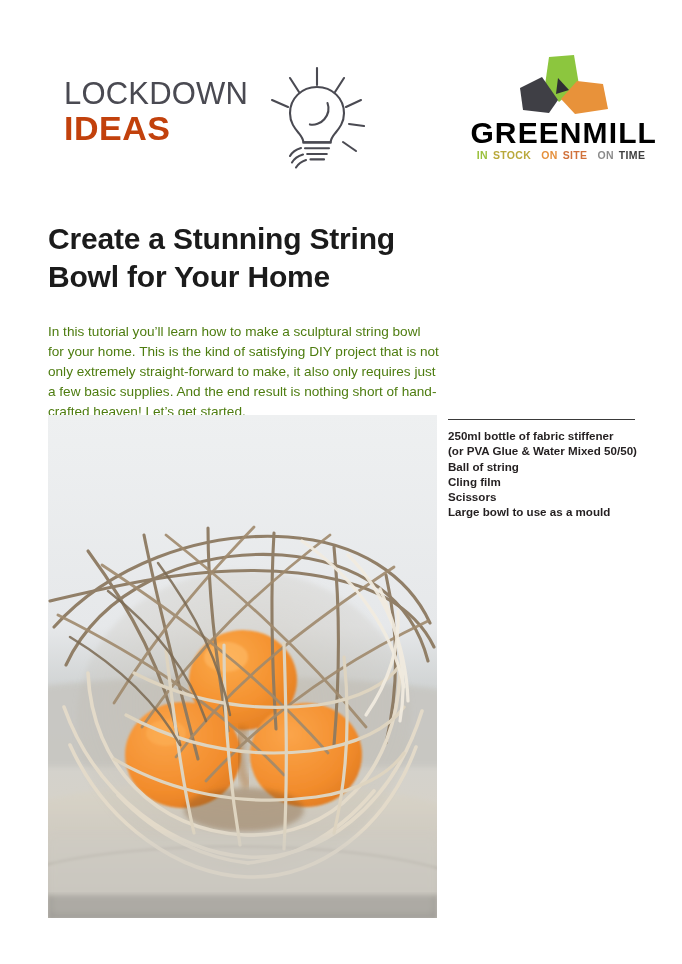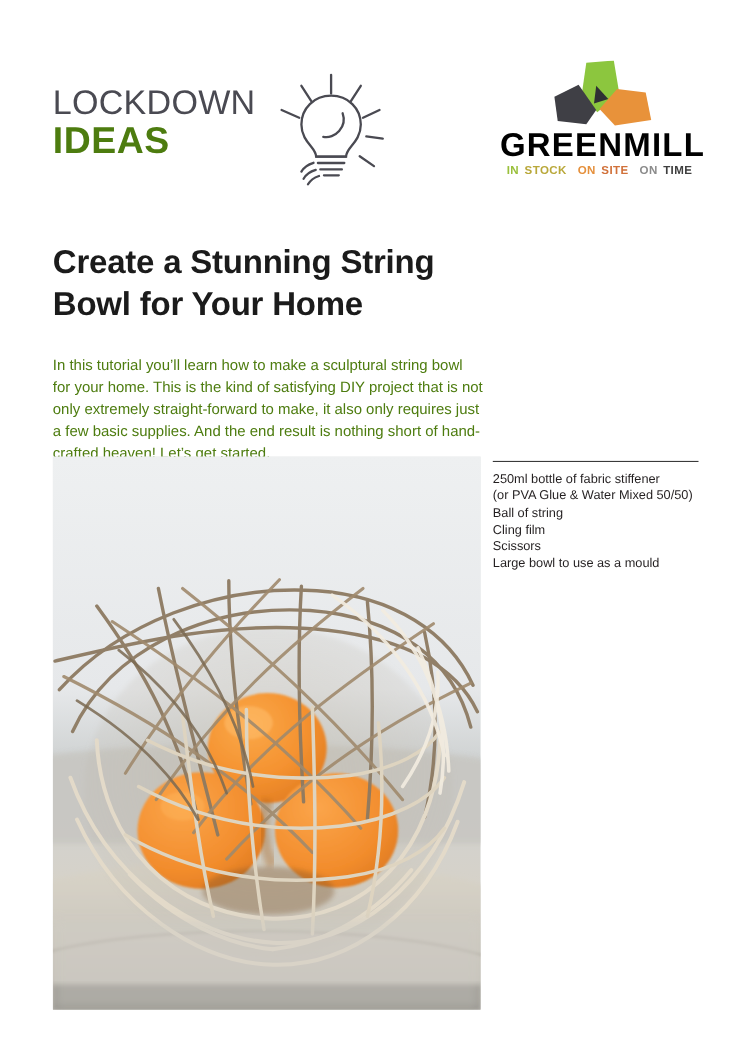--- a/index.html
+++ b/index.html
@@ -12,21 +12,21 @@
     height: 964px;
     position: relative;
     overflow: hidden;
     font-family: "Liberation Sans", sans-serif;
     color: #231f20;
   }
 
   
   .header {
     position: absolute;
-    left: 0; top: 0;
+    left: 16px; top: 0;
     width: 602px; height: 185px;
   }
 
   
   .lockdown-logo {
     position: absolute;
     left: 48px; top: 78px;
     width: 260px; height: 95px;
   }
   .lockdown-word {
@@ -36,21 +36,21 @@
     letter-spacing: 0.2px;
     color: #4a4a52;
     line-height: 32px;
     white-space: nowrap;
   }
   .ideas-word {
     font-family: "Liberation Sans", sans-serif;
     font-size: 34px;
     font-weight: 700;
     letter-spacing: 0.5px;
-    color: #4d7c0f;
+    color: #c2410c;
     line-height: 34px;
     margin-top: 1px;
     white-space: nowrap;
   }
   .bulb-icon {
     position: absolute;
     left: 196px; top: -22px;
     width: 112px; height: 118px;
   }
 
@@ -144,21 +144,21 @@
     border-top: 1.2px solid #3a3a3a;
     width: 187px;
   }
   .materials-list {
     margin: 8px 0 0 0;
     padding: 0;
     list-style: none;
   }
   .materials-list li {
     font-size: 11.6px;
-    font-weight: 400;
+    font-weight: 700;
     line-height: 15.3px;
     color: #231f20;
   }
 </style>
 </head>
 <body>
 
 <div class="header">
 
   <div class="lockdown-logo">

